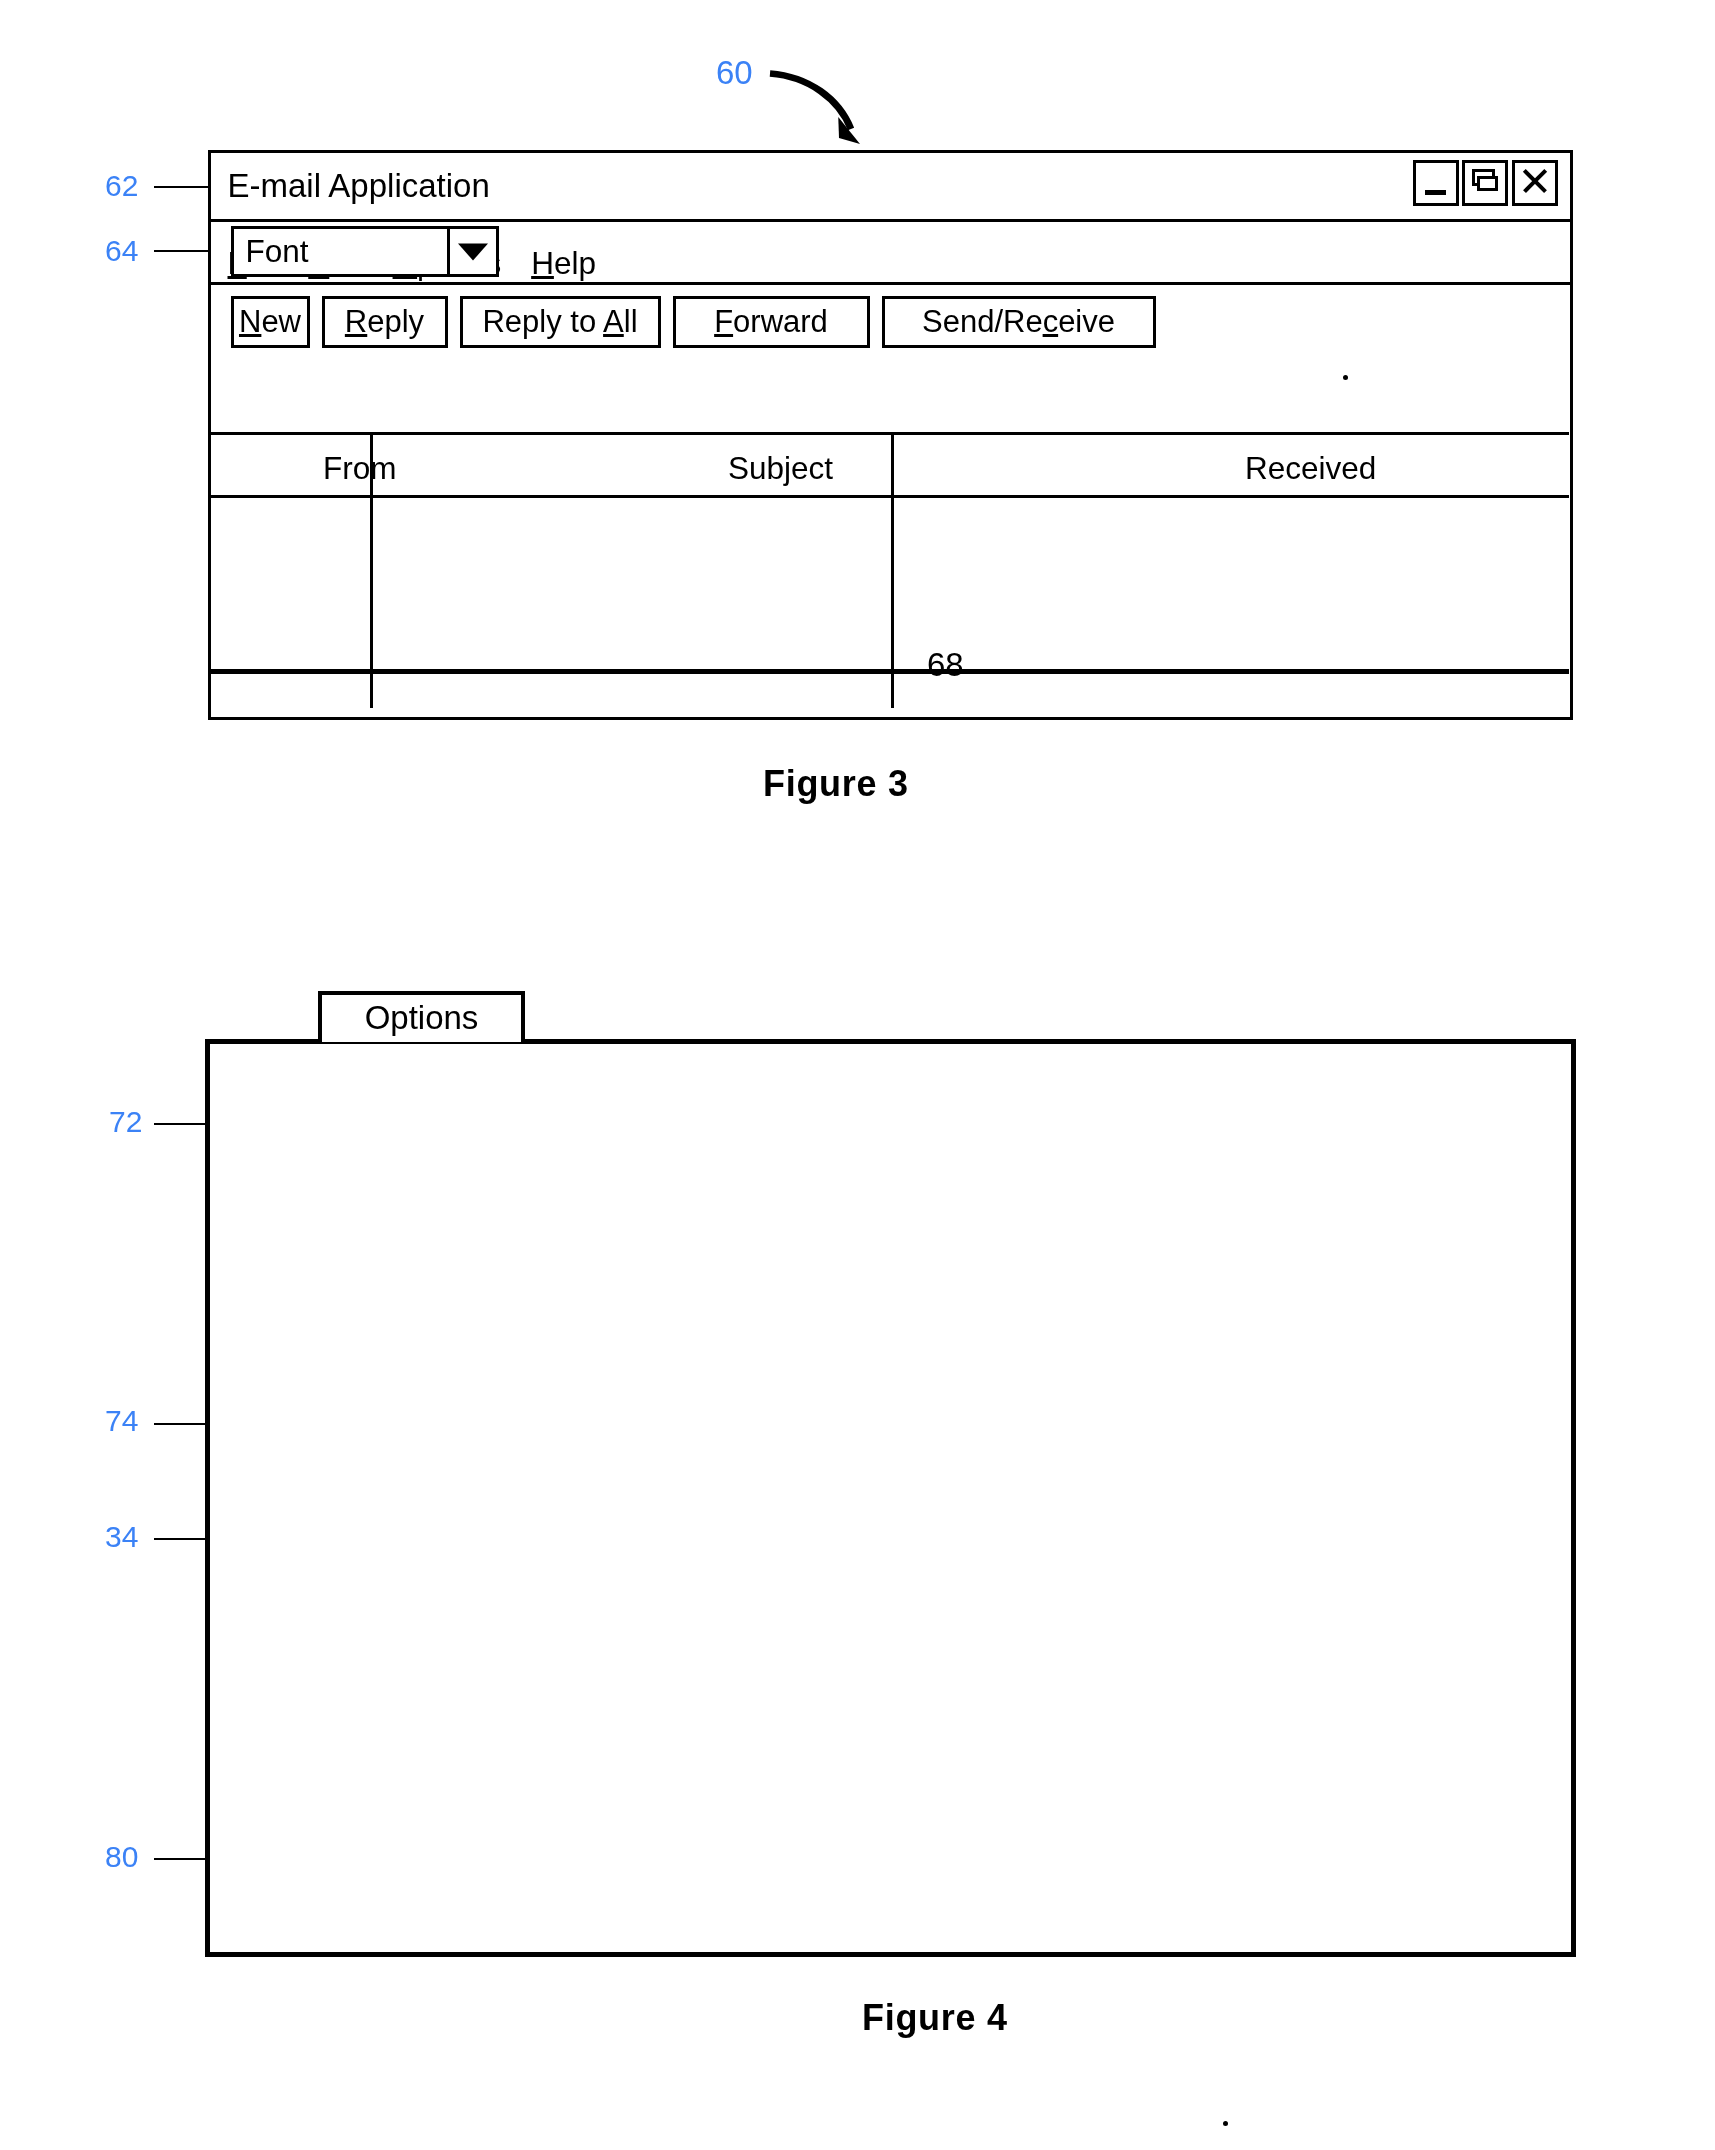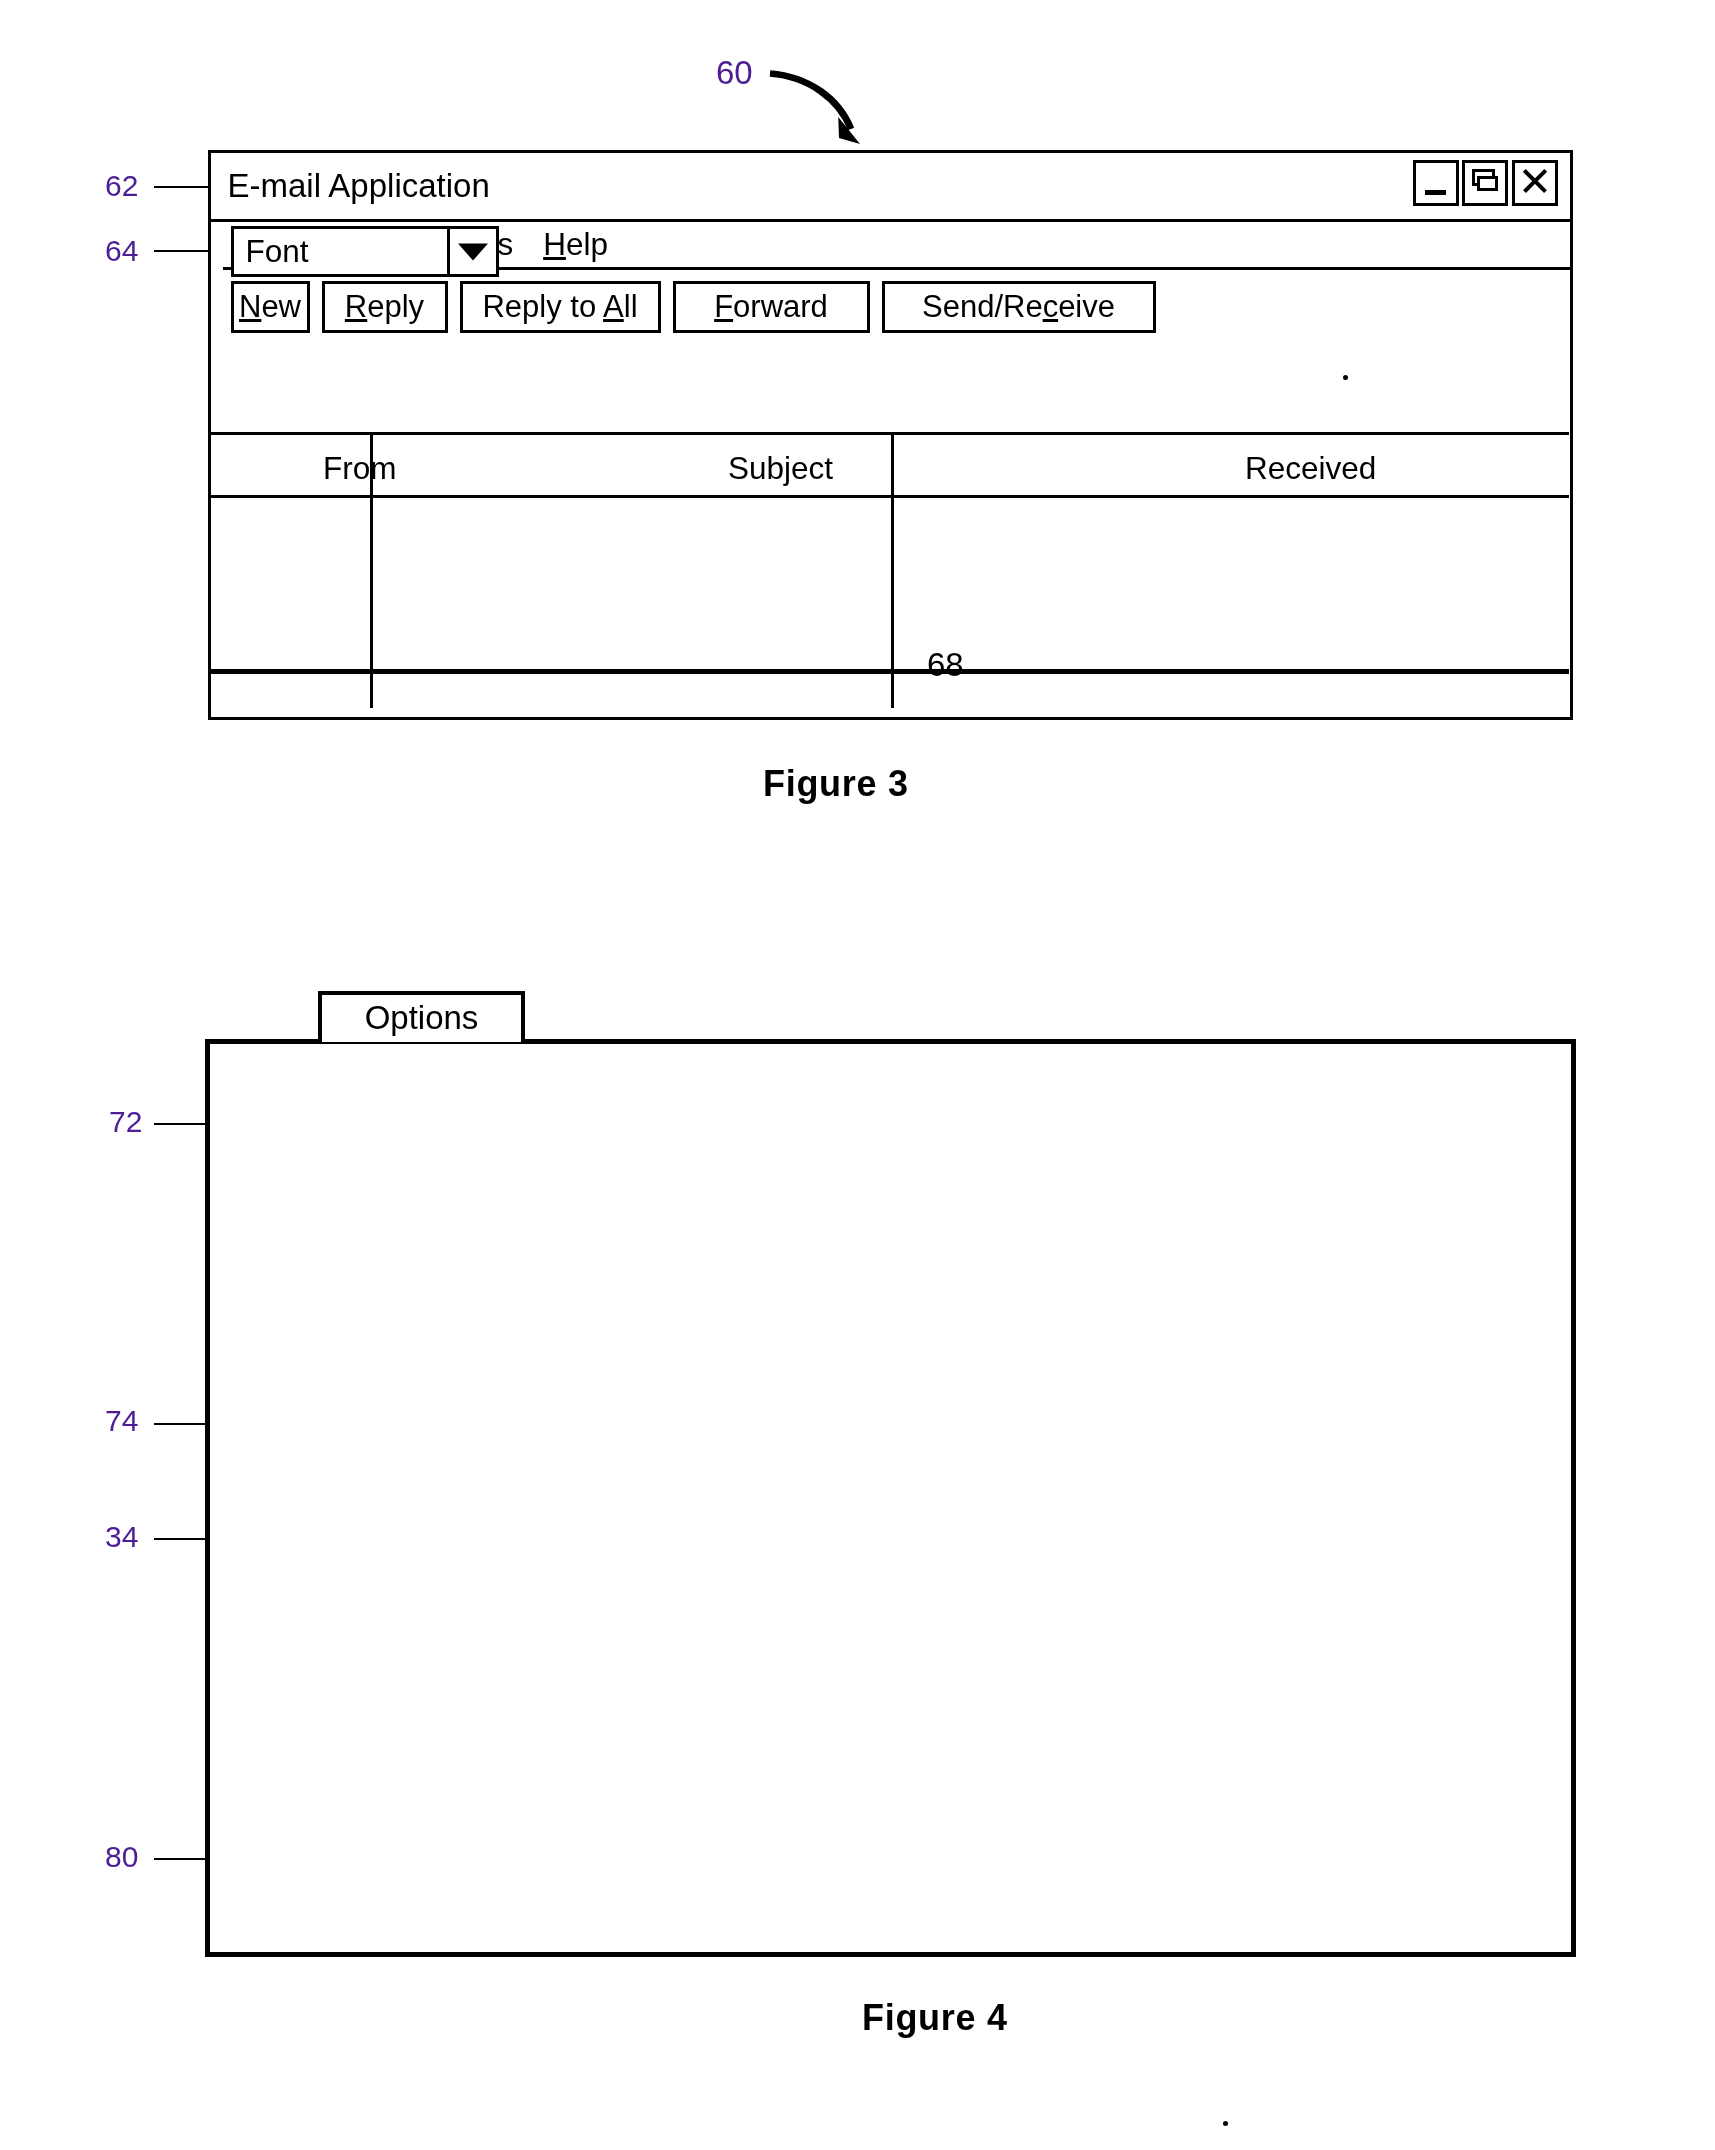--- a/index.html
+++ b/index.html
@@ -19,21 +19,21 @@
     background: #ffffff;
     overflow: hidden;
   }
 
   
   .abs { position: absolute; }
   .ref {
     position: absolute;
     font-size: 30px;
     font-family: "Liberation Sans", sans-serif;
-    color: #4c1d95;
+    color: #3b82f6;
     white-space: nowrap;
   }
   .leader {
     position: absolute;
     background: #000;
     height: 2.2px;
   }
   .figcap {
     position: absolute;
     font-size: 36px;
@@ -120,27 +120,26 @@
     top: 16.5px;
     width: 30px;
     height: 3.7px;
     background: #000;
   }
   .winbtn .glyph-close::before { transform: rotate(45deg); }
   .winbtn .glyph-close::after  { transform: rotate(-45deg); }
 
   #menu-bar {
     position: relative;
-    height: 48px;
+    height: 63px;
     border-bottom: 3.7px solid #000;
     box-sizing: border-box;
     display: flex;
-    align-items: center;
+    align-items: flex-end;
     padding-left: 16.5px;
-    margin-left: 12px;
   }
   .menu-item {
     font-size: 31.5px;
     margin-right: 30px;
     white-space: nowrap;
     cursor: default;
   }
   .acc { text-decoration: underline; }
 
   #toolbar {

